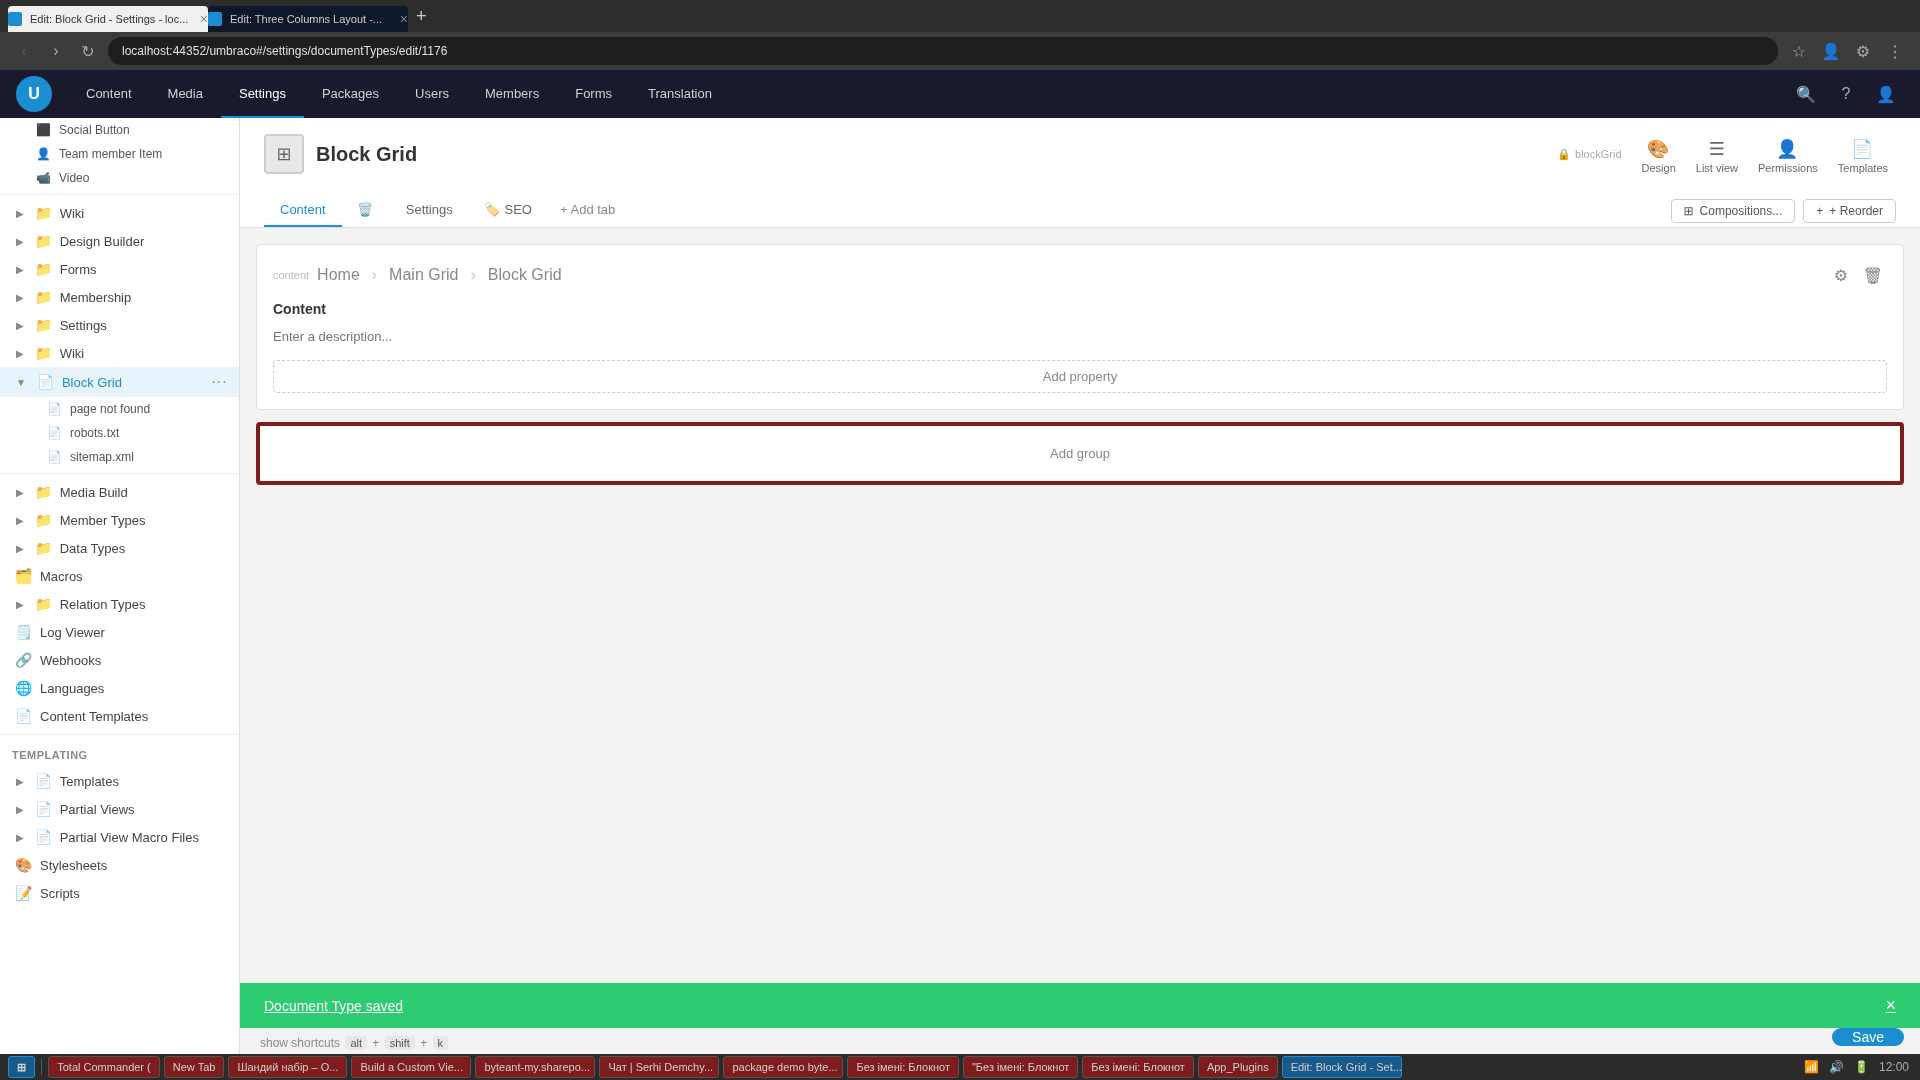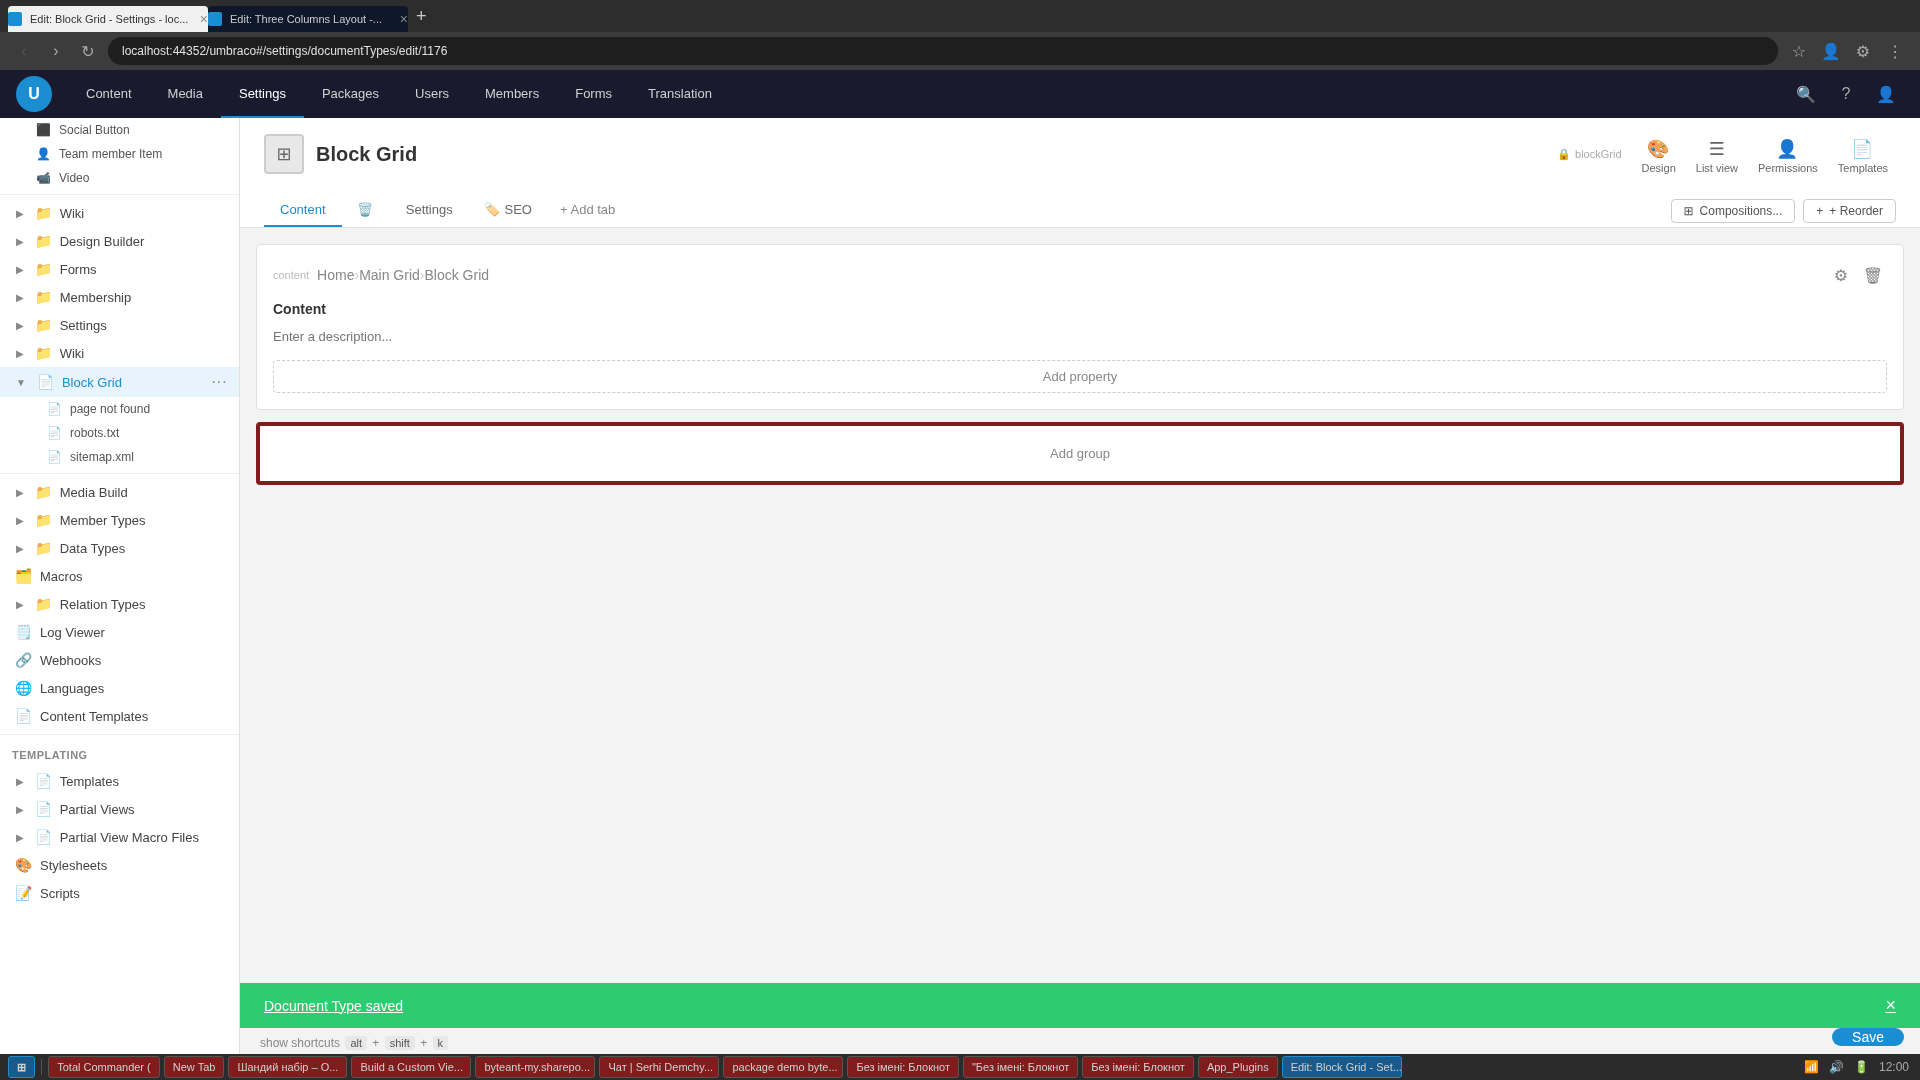--- a/index.html
+++ b/index.html
@@ -75,21 +75,21 @@
     .doc-tab-actions { margin-left: auto; display: flex; gap: 8px; align-items: center; padding-bottom: 4px; }
     .compositions-btn { background: #fff; border: 1px solid #ccc; border-radius: 4px; padding: 4px 12px; cursor: pointer; font-size: 12px; color: #555; display: flex; align-items: center; gap: 6px; }
     .reorder-btn { background: #fff; border: 1px solid #ccc; border-radius: 4px; padding: 4px 12px; cursor: pointer; font-size: 12px; color: #555; display: flex; align-items: center; gap: 6px; }
 
     
     .tab-content { flex: 1; overflow-y: auto; padding: 16px; display: flex; flex-direction: column; gap: 12px; }
 
     
     .content-group { background: #fff; border: 1px solid #e0e0e0; border-radius: 4px; padding: 16px; }
     .group-header-row { display: flex; align-items: center; gap: 8px; margin-bottom: 12px; }
-    .breadcrumb-area { display: flex; align-items: center; gap: 0; font-size: 14px; color: #888; flex: 1; }
+    .breadcrumb-area { display: flex; align-items: center; gap: 12px; font-size: 16px; color: #888; flex: 1; }
     .breadcrumb-sep { color: #ccc; }
     .breadcrumb-item { color: #888; }
     .group-actions { display: flex; gap: 4px; }
     .group-action-btn { background: none; border: none; cursor: pointer; color: #888; font-size: 16px; width: 28px; height: 28px; display: flex; align-items: center; justify-content: center; border-radius: 4px; }
 
     .content-label-row { display: flex; align-items: center; gap: 8px; margin-bottom: 8px; }
     .content-label { font-size: 14px; font-weight: 600; color: #333; }
 
     .description-area { }
     .description-input { width: 100%; border: none; outline: none; color: #bbb; font-size: 13px; padding: 4px 0; background: transparent; }

